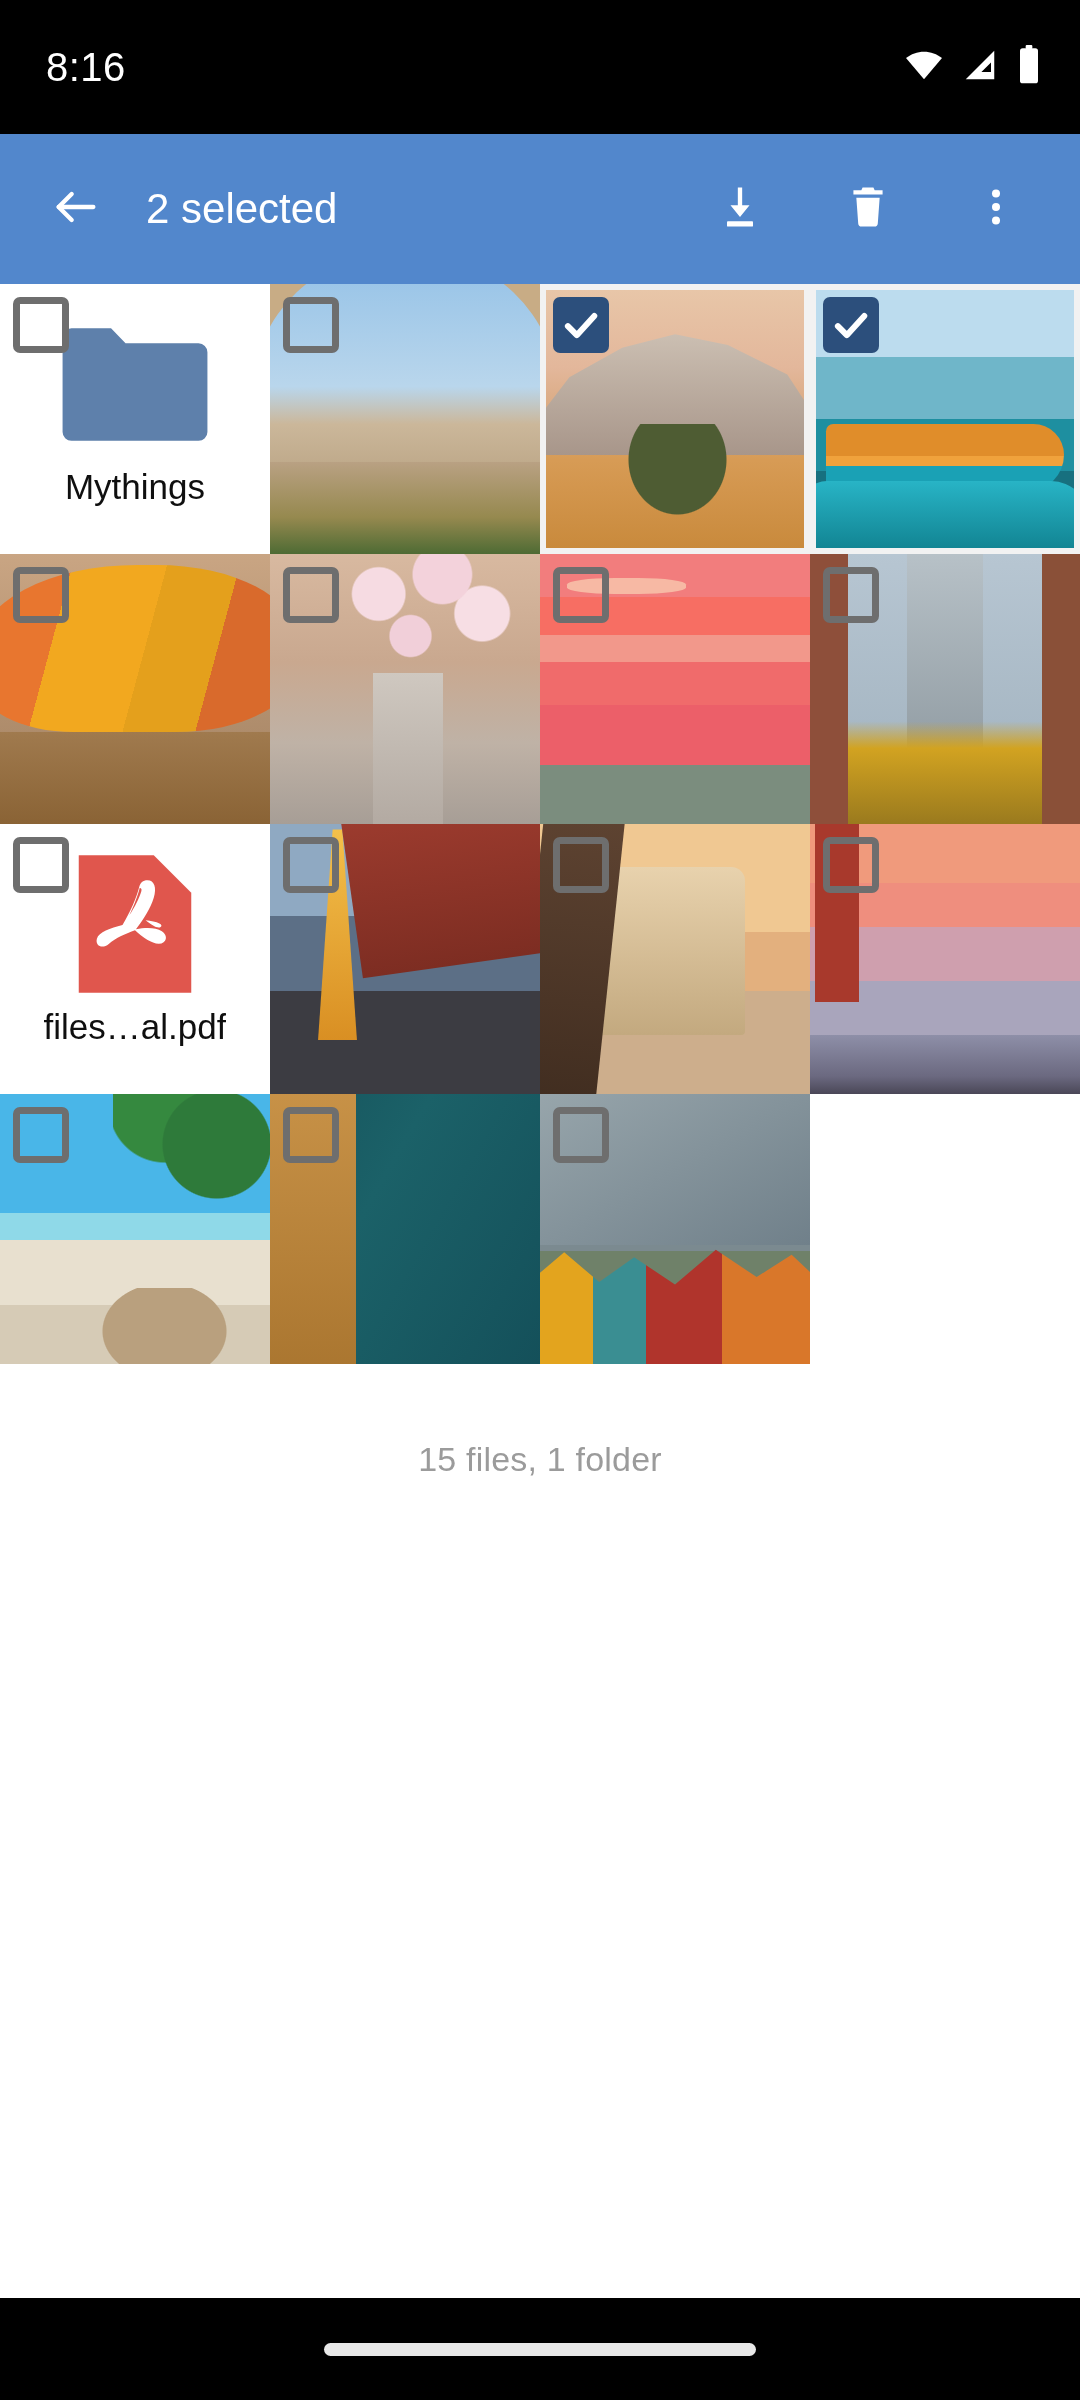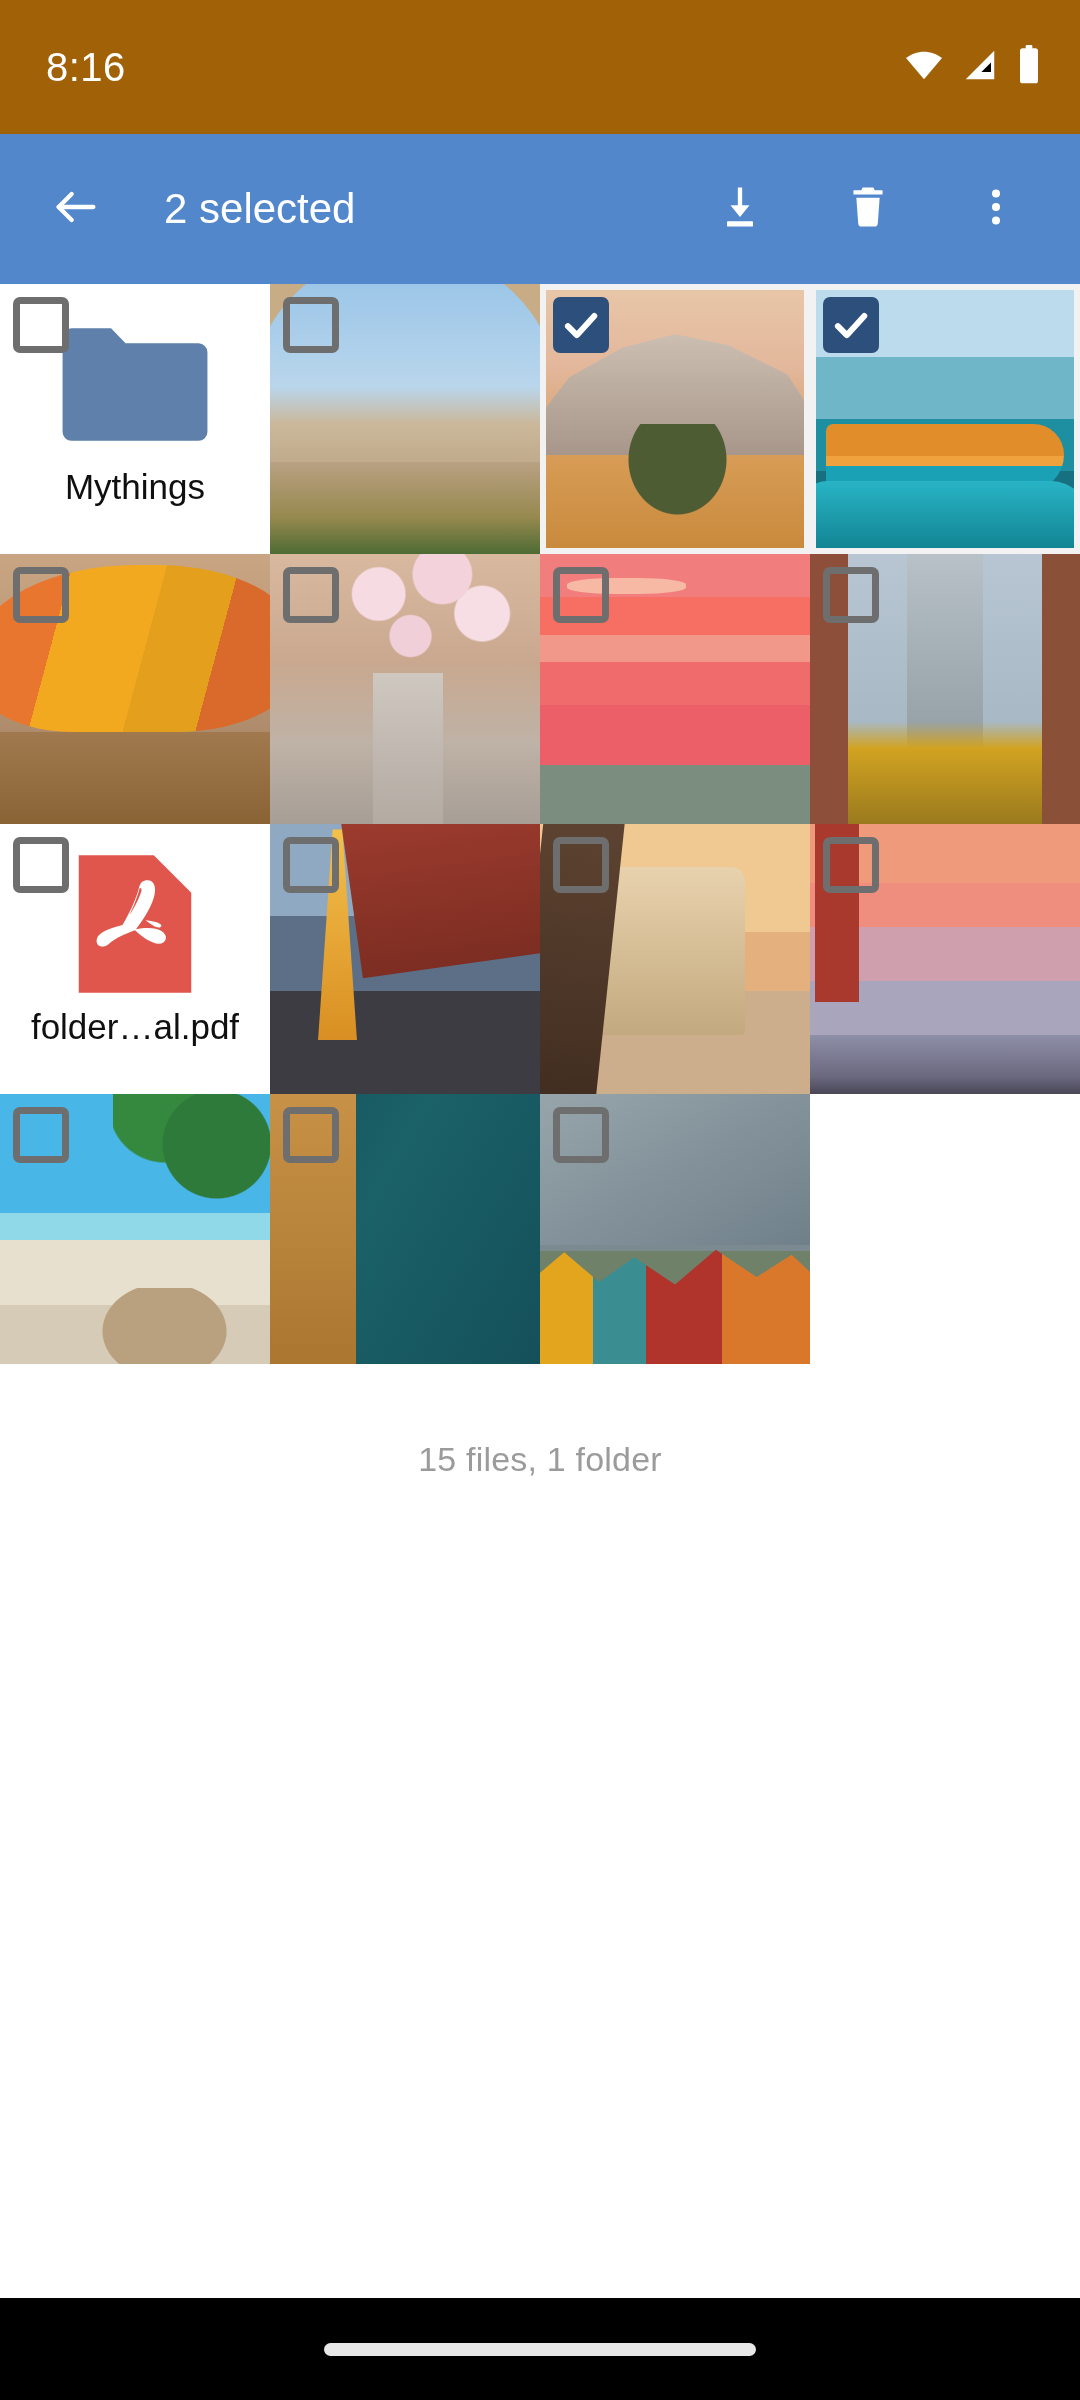--- a/index.html
+++ b/index.html
@@ -6,38 +6,38 @@
   html,body{
     width:1080px; height:2400px;
     background:#ffffff;
     font-family:"Liberation Sans", sans-serif;
     overflow:hidden;
   }
   #screen{ position:relative; width:1080px; height:2400px; background:#fff; display:flex; flex-direction:column; }
 
   
   .statusbar{
-    height:134px; background:#a16207; flex:0 0 auto;
+    height:134px; background:#000000; flex:0 0 auto;
     display:flex; align-items:center; justify-content:space-between;
     padding:0 38px 0 46px; color:#fff;
   }
   .status-clock{ font-size:40px; letter-spacing:.5px; }
   .status-icons{ display:flex; align-items:center; gap:17px; }
 
   
   .appbar{
     height:150px; background:#5287cc; flex:0 0 auto;
     display:flex; align-items:center; padding:0 32px 0 28px; color:#fff;
     box-shadow:0 2px 3px rgba(0,0,0,.18);
   }
   .appbar-btn{
     width:96px; height:96px; display:flex; align-items:center; justify-content:center;
     border-radius:50%; flex:0 0 auto;
   }
-  .appbar-title{ font-size:42px; font-weight:500; margin-left:40px; white-space:nowrap; }
+  .appbar-title{ font-size:42px; font-weight:500; margin-left:22px; white-space:nowrap; }
   .appbar-spacer{ flex:1 1 auto; }
   .appbar-actions{ display:flex; align-items:center; gap:32px; padding-right:4px; }
 
   
   .grid{
     flex:0 0 auto; width:1080px;
     display:grid; grid-template-columns:repeat(4,270px);
     grid-auto-rows:270px;
   }
   .tile{ position:relative; width:270px; height:270px; overflow:hidden; background:#fff; }
@@ -317,21 +317,21 @@
       </div>
       <div class="tile">
         <div class="thumb">
           <div class="filetile">
             <div class="glyph">
               <svg width="142" height="150" viewBox="0 0 44 48">
                 <path fill="#e0564d" d="M4 2h24l12 12v32H4V2z"></path>
                 <path fill="#fff" d="M26 10c2.2 0 3 2.4 2 5.6-1 3.3-3.3 7-5.7 10.1 3.2-.7 6.4-.6 8.3.6 2.1 1.3 1.6 4-1 4-2.3 0-5-2-7.6-4.3-2.9 1-6.2 2.5-8.4 4.4-2 1.7-4.4.6-3.8-1.7.6-2.2 4.3-3.4 8.2-4.4 2.4-3.9 4.6-9 5.3-12 .4-1.6 1.2-2.3 2.7-2.3zm-.6 12.8c1.6 1.3 3.1 2.3 4.2 2.3 1 0 1.2-.9.2-1.3-1-.5-2.7-.8-4.4-1zm-1.9-10.3c-.5 2.2-1.8 5.6-3.3 8.7 1.7-2.5 3.2-5.6 3.8-7.6.2-.7.1-1.1-.5-1.1z"></path>
               </svg>
             </div>
-            <div class="fname">folder…al.pdf</div>
+            <div class="fname">files…al.pdf</div>
           </div>
         </div>
         <div class="cb off on-white"></div>
       </div>
       <div class="tile">
         <div class="thumb">
           <div class="ph im-eiffel"></div>
         </div>
         <div class="cb off"></div>
       </div>

